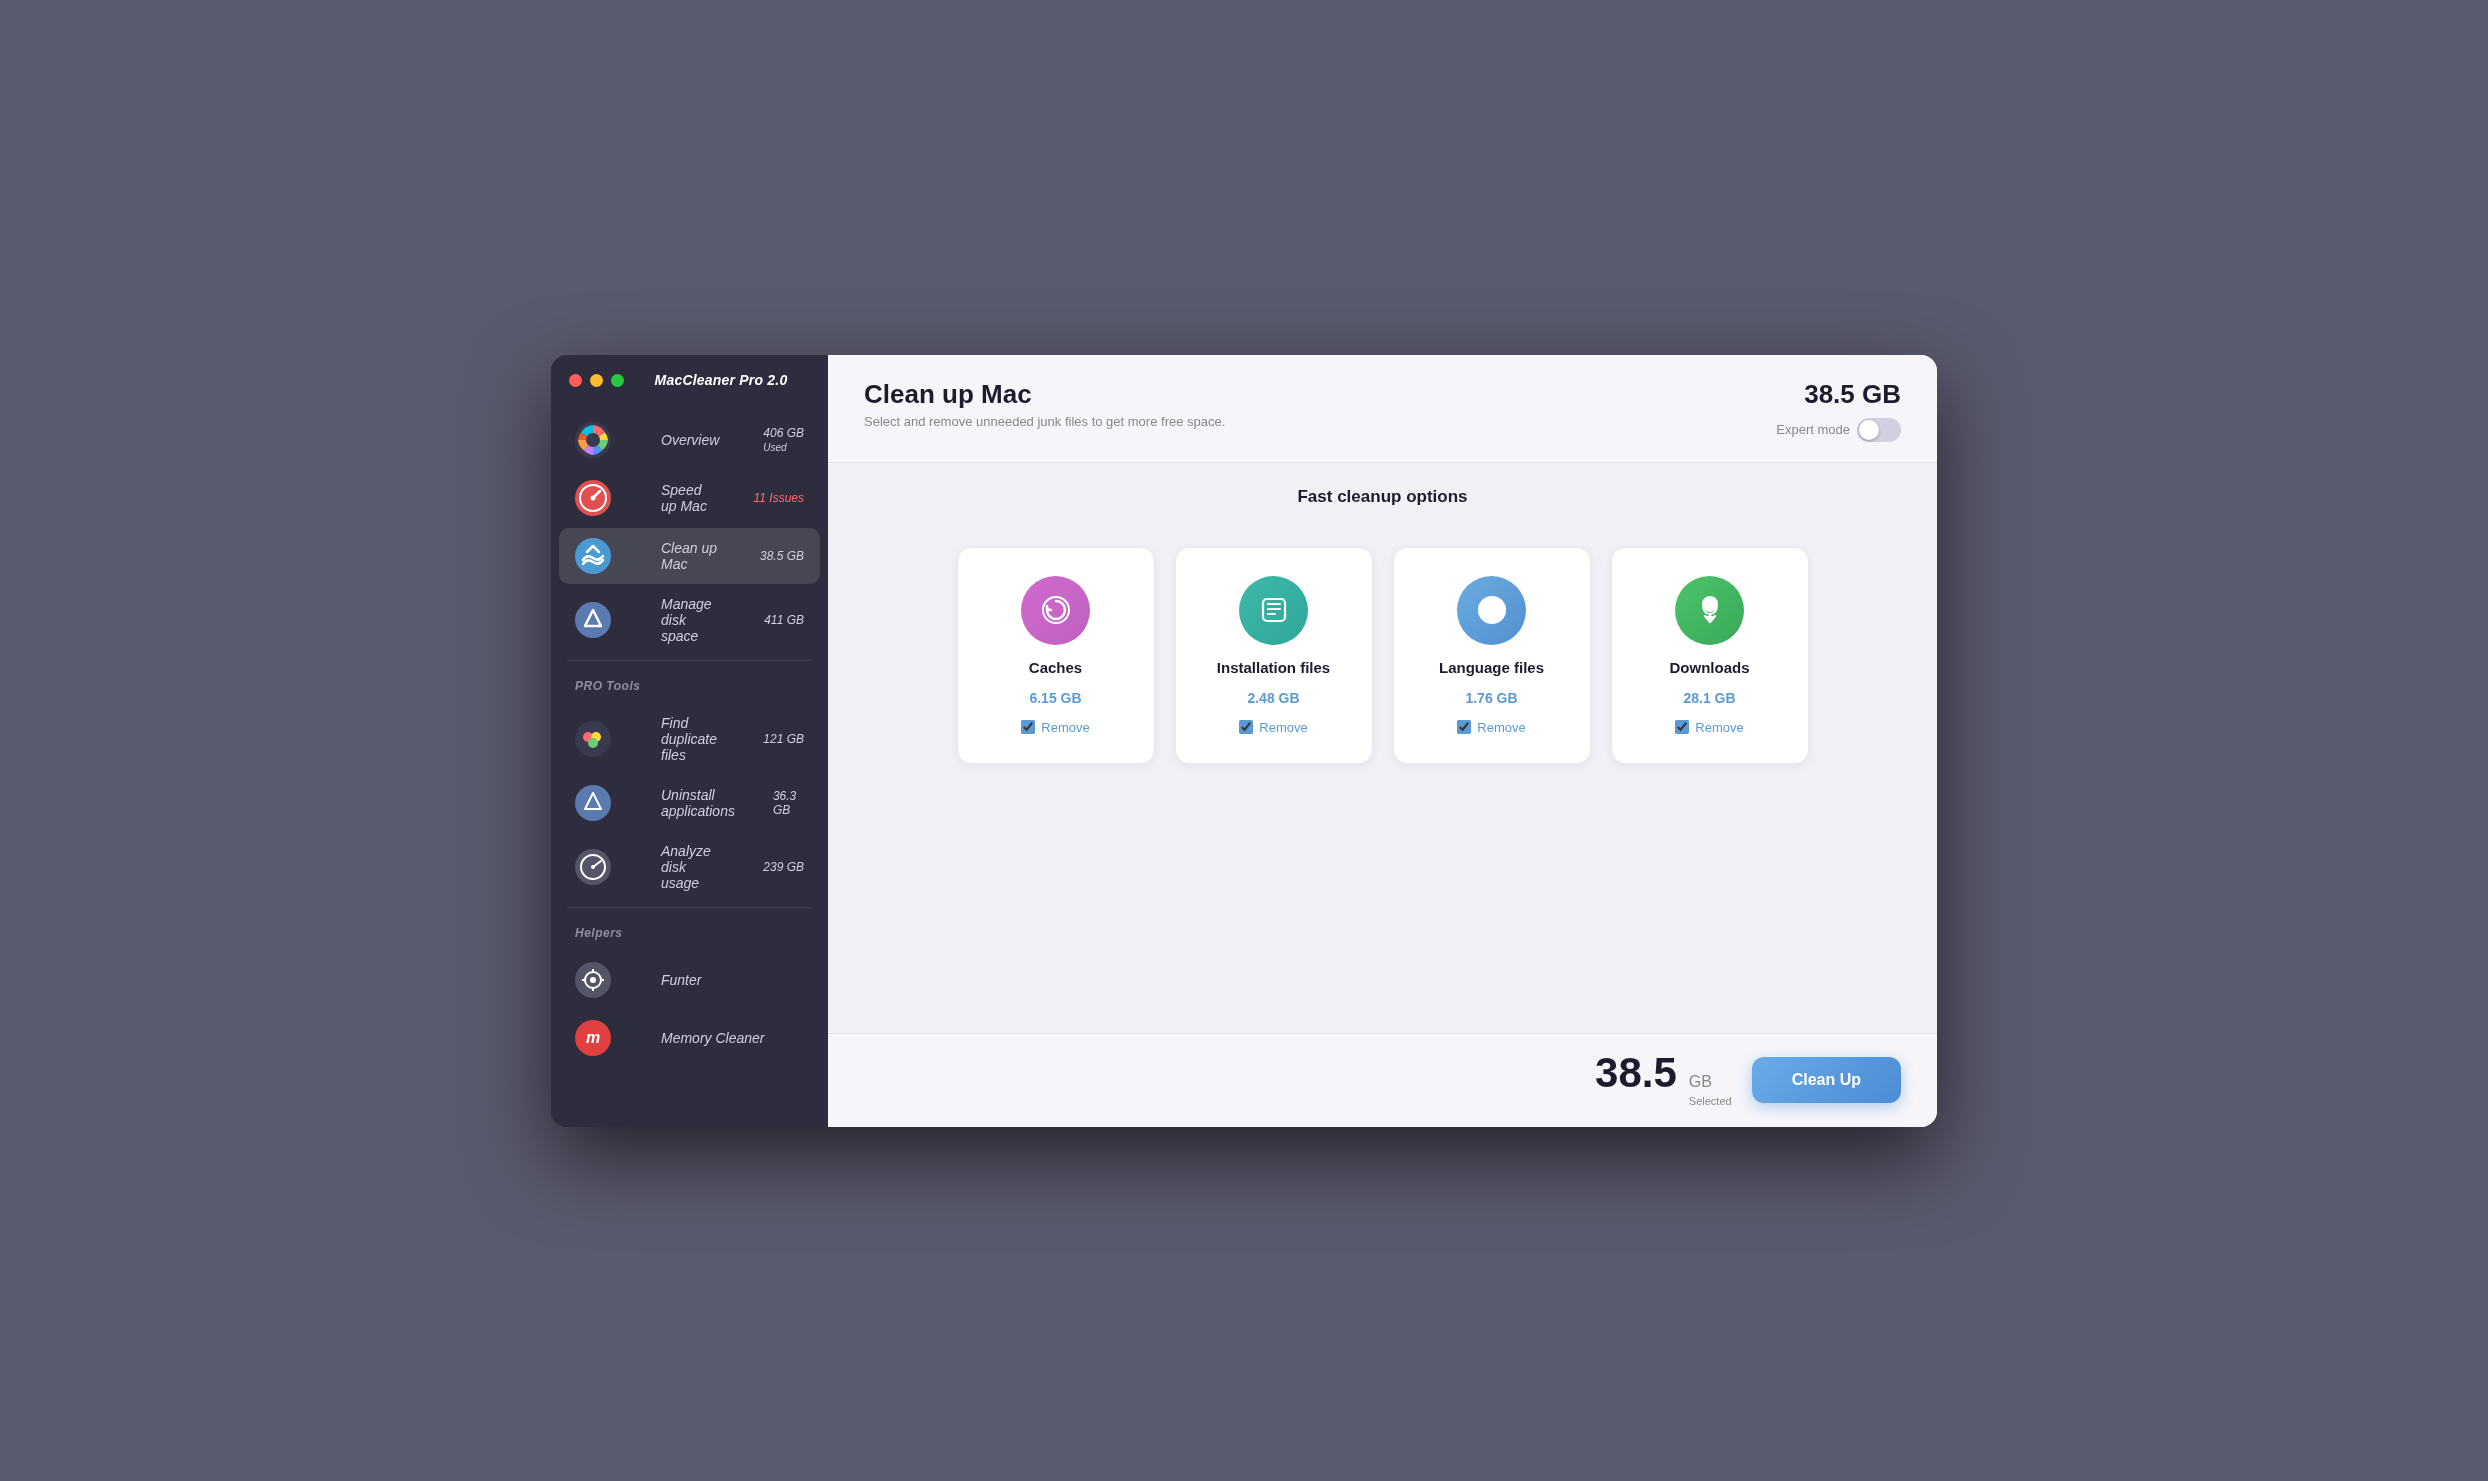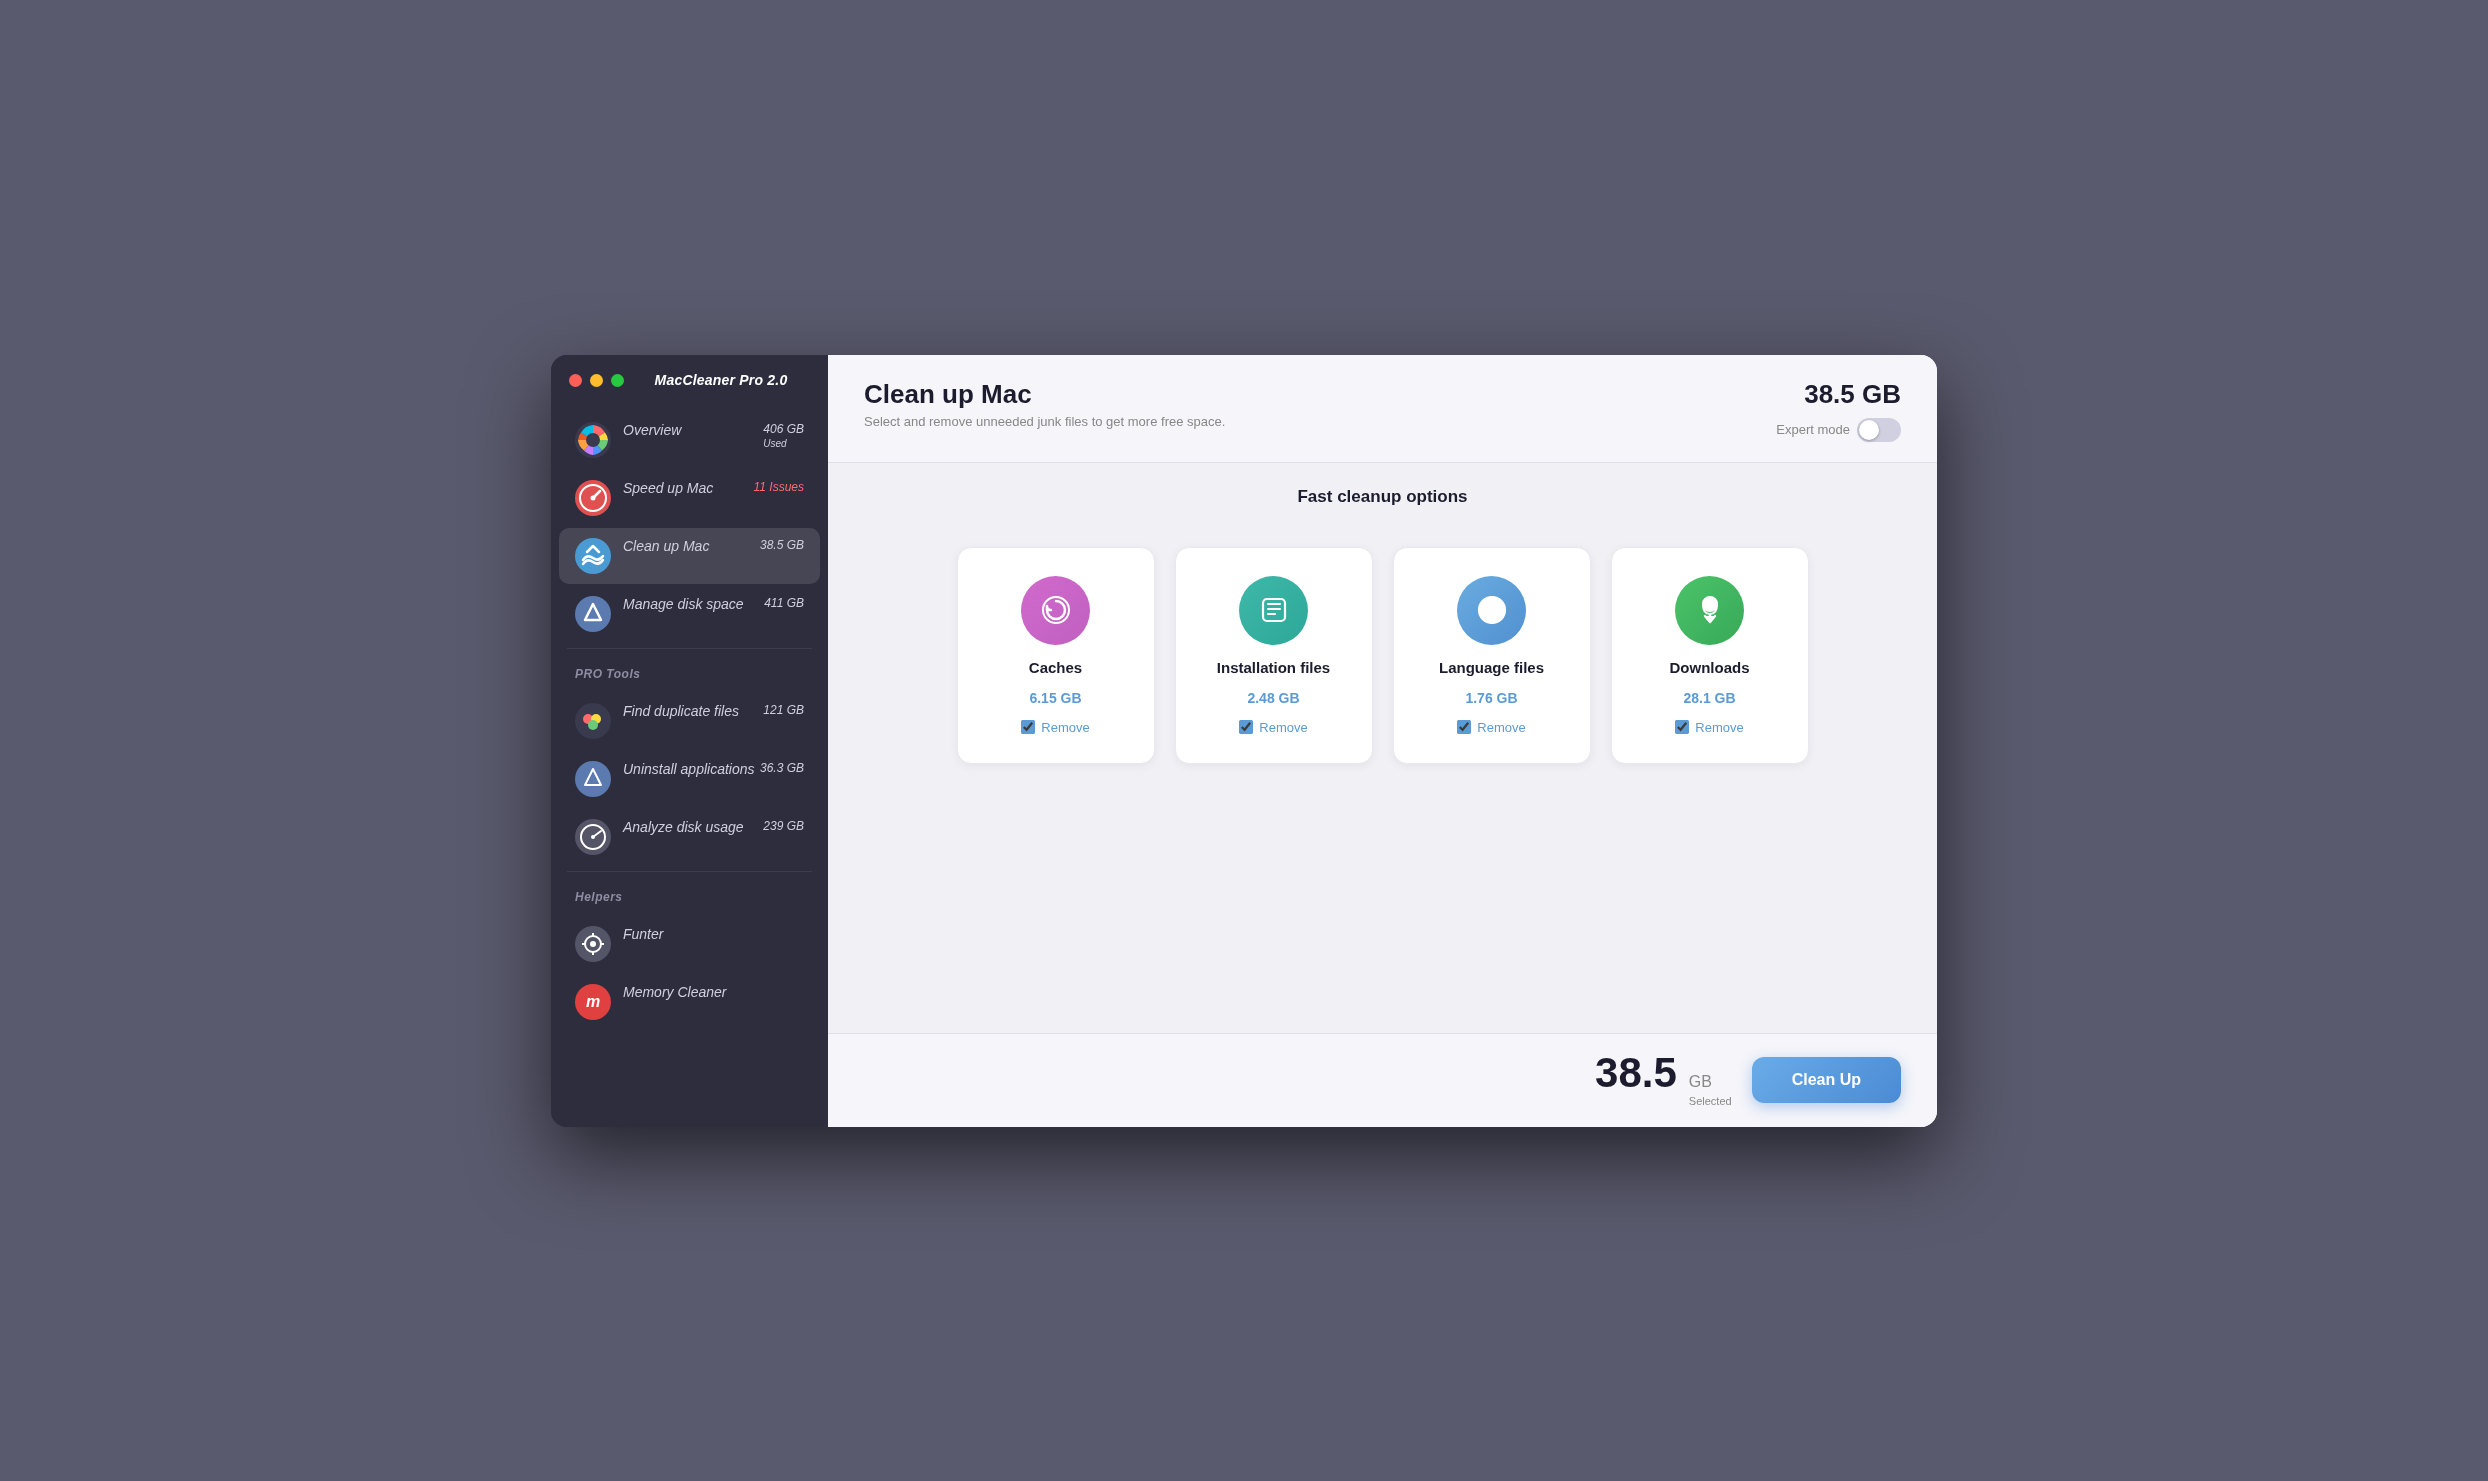--- a/index.html
+++ b/index.html
@@ -51,26 +51,27 @@
       color: #fff;
       font-size: 14px;
       font-weight: 600;
       letter-spacing: 0.2px;
     }
     .sidebar-nav {
       padding: 4px 0 0;
     }
     .nav-item {
       display: flex;
-      align-items: flex-start;
+      align-items: center;
       padding: 10px 16px;
       cursor: pointer;
       border-radius: 10px;
       margin: 2px 8px;
       position: relative;
+      gap: 38px;
     }
     .nav-item.active {
       background: rgba(255,255,255,0.12);
     }
     .nav-icon {
       width: 36px; height: 36px;
       border-radius: 8px;
       margin-right: 12px;
       display: flex; align-items: center; justify-content: center;
       font-size: 18px;

